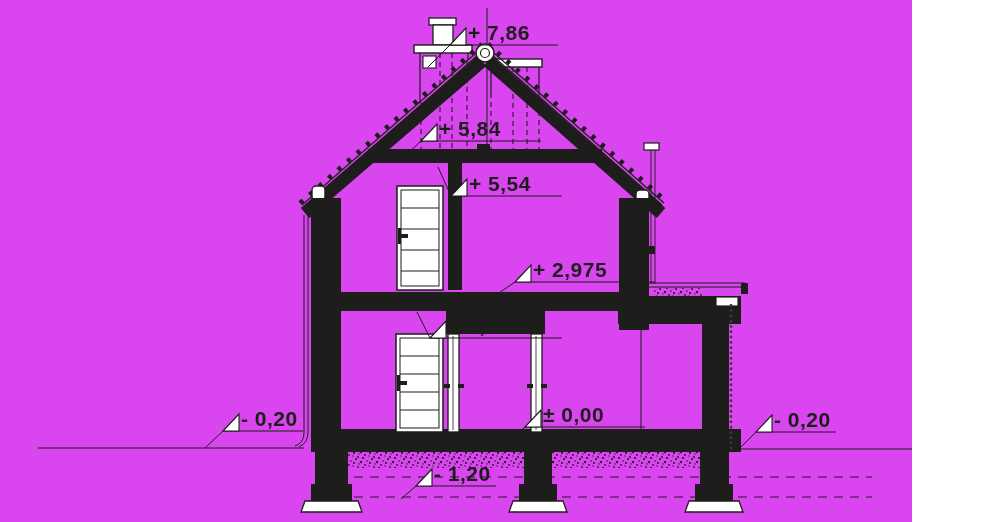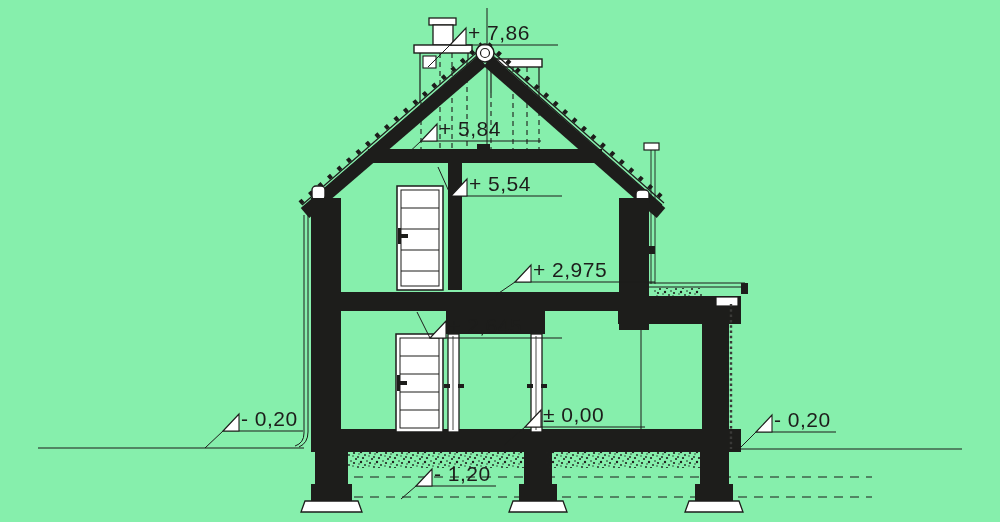--- a/index.html
+++ b/index.html
@@ -1,16 +1,16 @@
 <!DOCTYPE html>
 <html><head>
 <meta charset="utf-8">
 <style>
   html,body{margin:0;padding:0;background:#ffffff;}
-  .stage{width:1000px;height:522px;position:relative;background:#86efac;overflow:hidden;}
+  .stage{width:912px;height:522px;position:relative;background:#d946ef;overflow:hidden;font-weight:bold;}
   svg{display:block;}
   text.lvl{font-family:"Liberation Sans",sans-serif;font-size:21px;letter-spacing:.5px;fill:#1d1d1b;}
   .ink{stroke:#1d1d1b;}
   .wfill{fill:#ffffff;}
 </style>
 </head>
 <body>
 
 <div class="stage">
 <svg width="1000" height="522" viewBox="0 0 1000 522">

